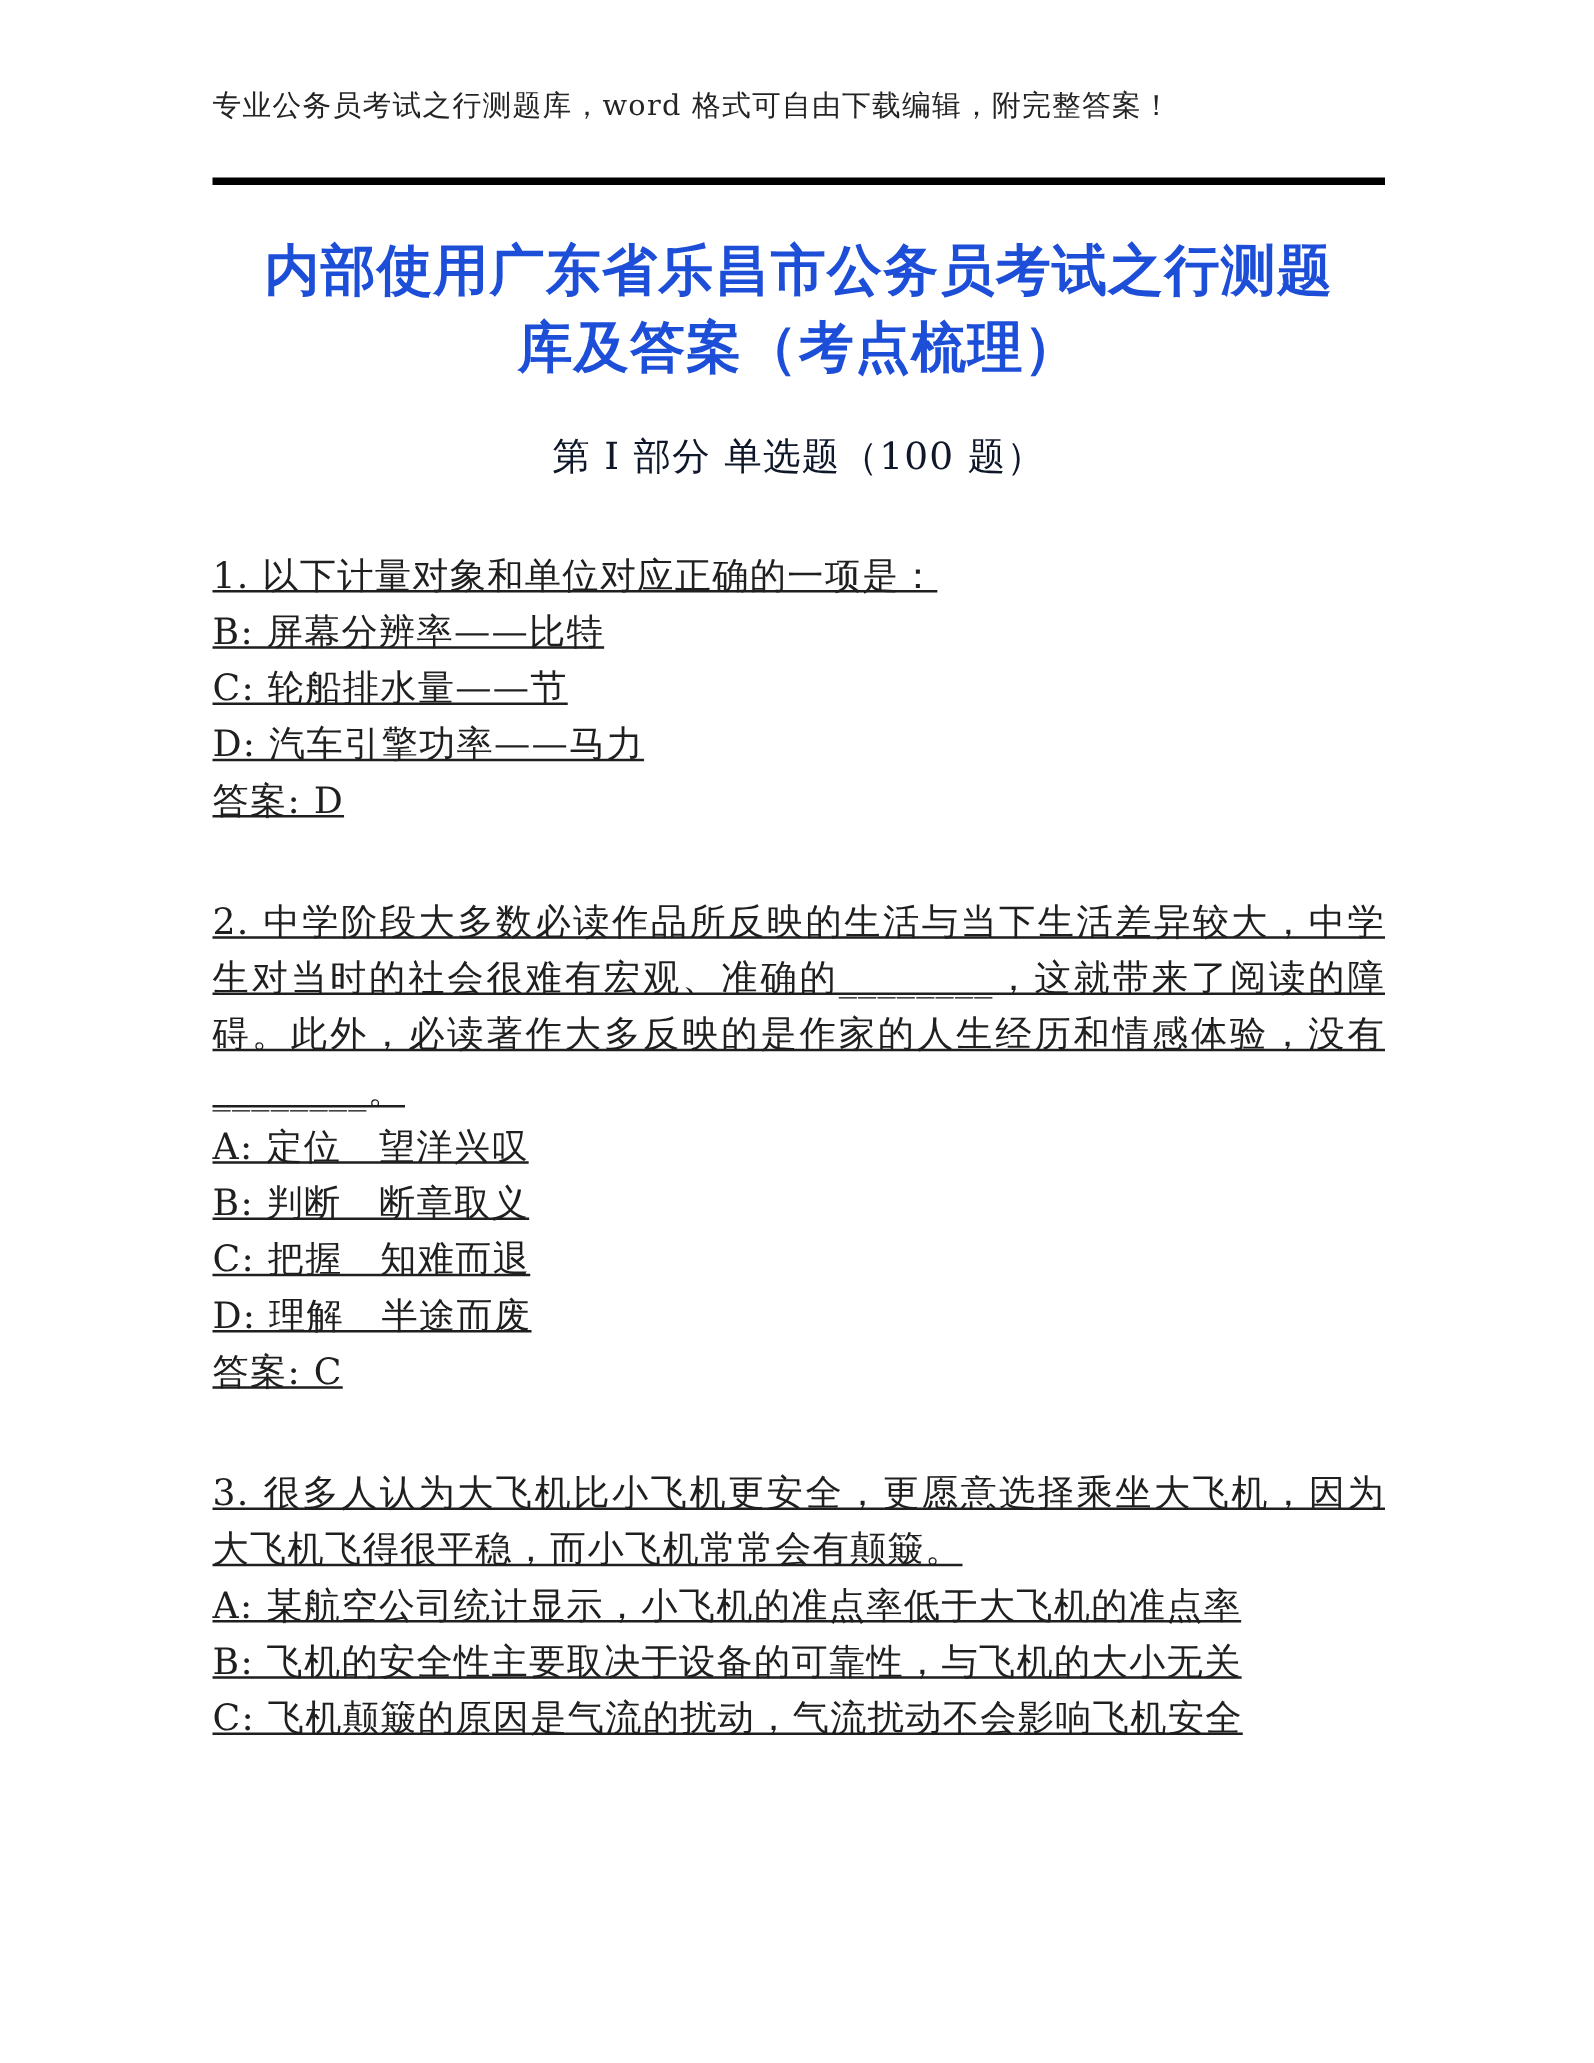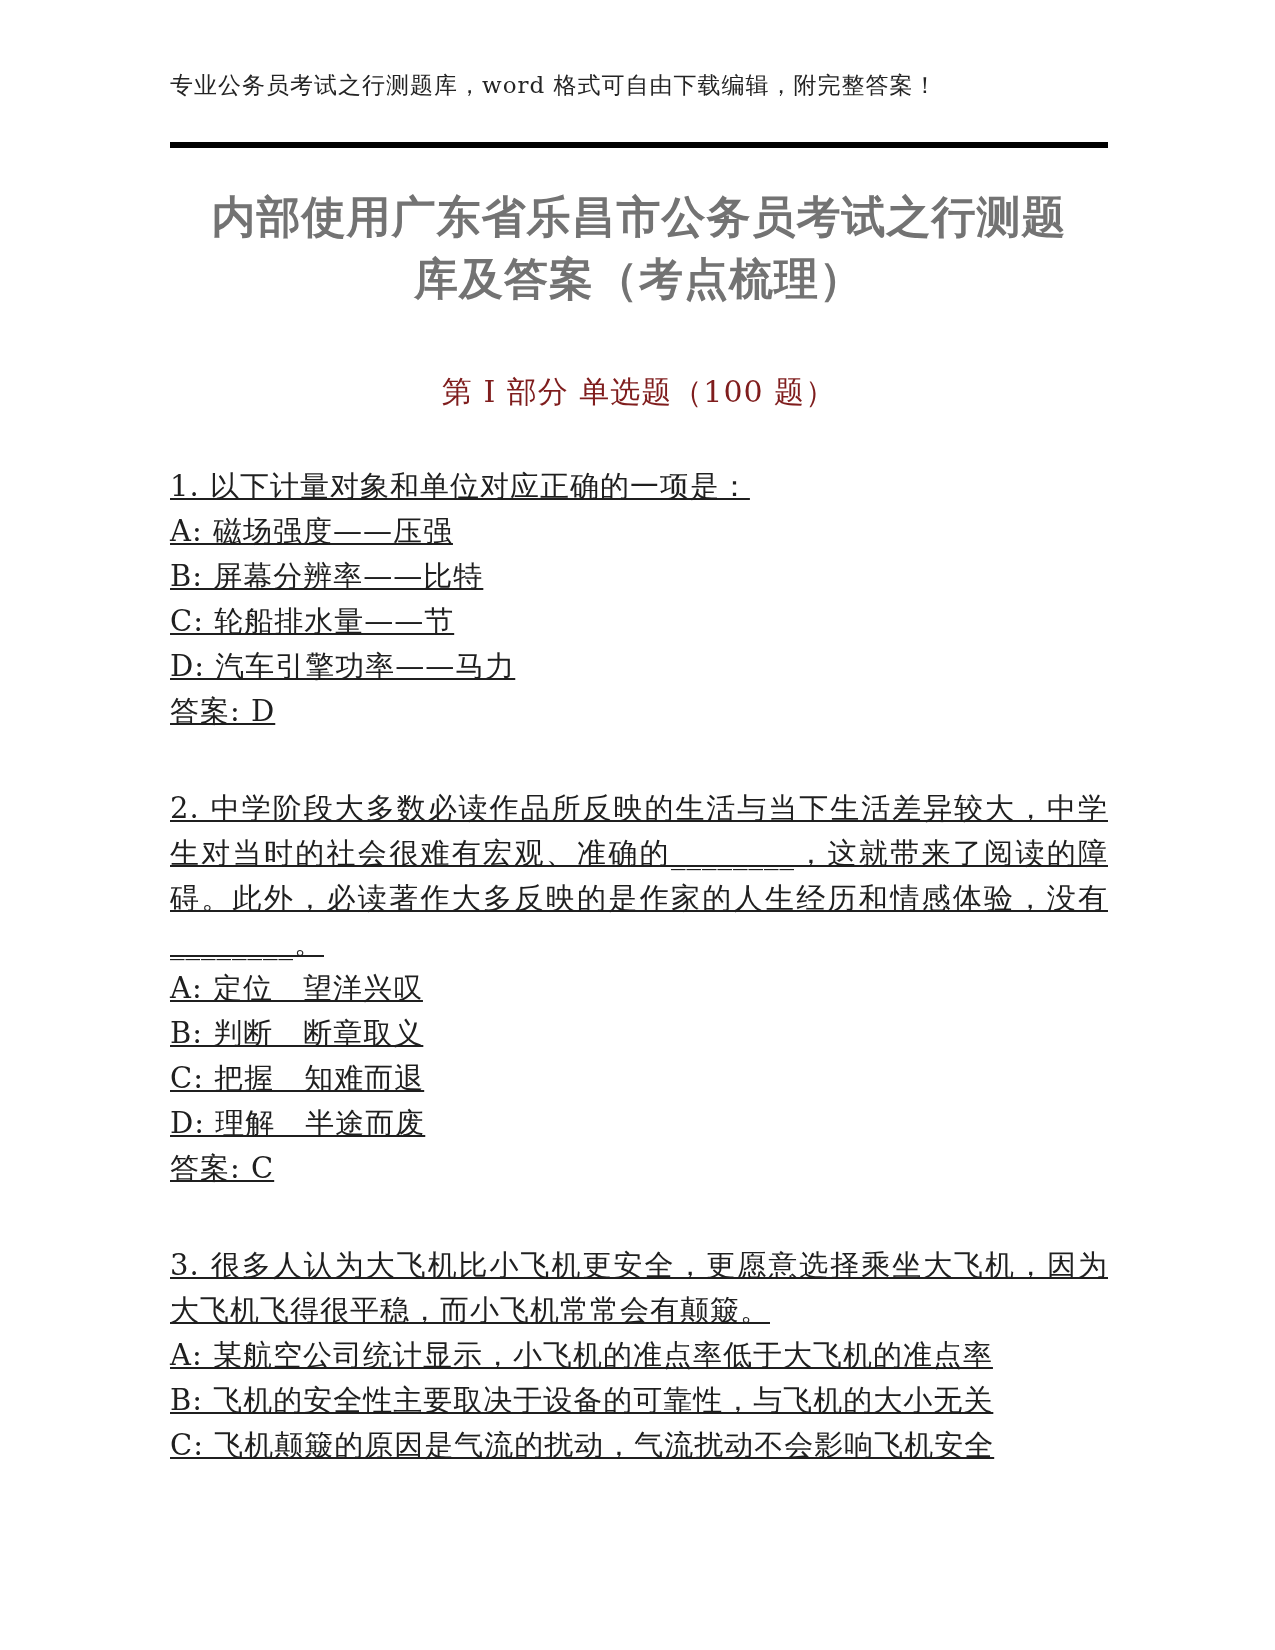--- a/index.html
+++ b/index.html
@@ -29,26 +29,26 @@
   .doc-title {
     margin-top: 38px;
     text-align: center;
     font-family: "Liberation Sans", sans-serif;
     font-weight: bold;
     font-size: 44px;
     line-height: 62px;
     letter-spacing: 1px;
   }
   .section-heading {
-    margin-top: 62px;
+    margin-top: 36px;
     text-align: center;
     font-size: 30px;
     line-height: 40px;
     letter-spacing: 1px;
-    color: #7f1d1d;
+    color: #0f172a;
   }
   .question-block {
     margin-top: 52px;
     font-size: 29px;
     line-height: 45px;
     letter-spacing: 1px;
   }
   .line { margin: 0; text-decoration: underline; }
   .fill {
     text-align: justify;
@@ -57,30 +57,29 @@
 </style>
 </head>
 <body>
 
 <div class="page">
 
   <p class="header-note">专业公务员考试之行测题库，word 格式可自由下载编辑，附完整答案！</p>
 
   <div class="header-divider"></div>
 
-  <div class="doc-title" style="color: #737373;">
+  <div class="doc-title" style="color: #1d4ed8;">
     <div>内部使用广东省乐昌市公务员考试之行测题</div>
     <div>库及答案（考点梳理）</div>
   </div>
 
   <div class="section-heading">第 I 部分 单选题（100 题）</div>
 
   <div class="question-block">
     <p class="line">1. 以下计量对象和单位对应正确的一项是：</p>
-    <p class="line">A: 磁场强度——压强</p>
     <p class="line">B: 屏幕分辨率——比特</p>
     <p class="line">C: 轮船排水量——节</p>
     <p class="line">D: 汽车引擎功率——马力</p>
     <p class="line">答案: D</p>
   </div>
 
   <div class="question-block">
     <p class="line fill">2. 中学阶段大多数必读作品所反映的生活与当下生活差异较大，中学</p>
     <p class="line fill">生对当时的社会很难有宏观、准确的________，这就带来了阅读的障</p>
     <p class="line fill">碍。此外，必读著作大多反映的是作家的人生经历和情感体验，没有</p>

